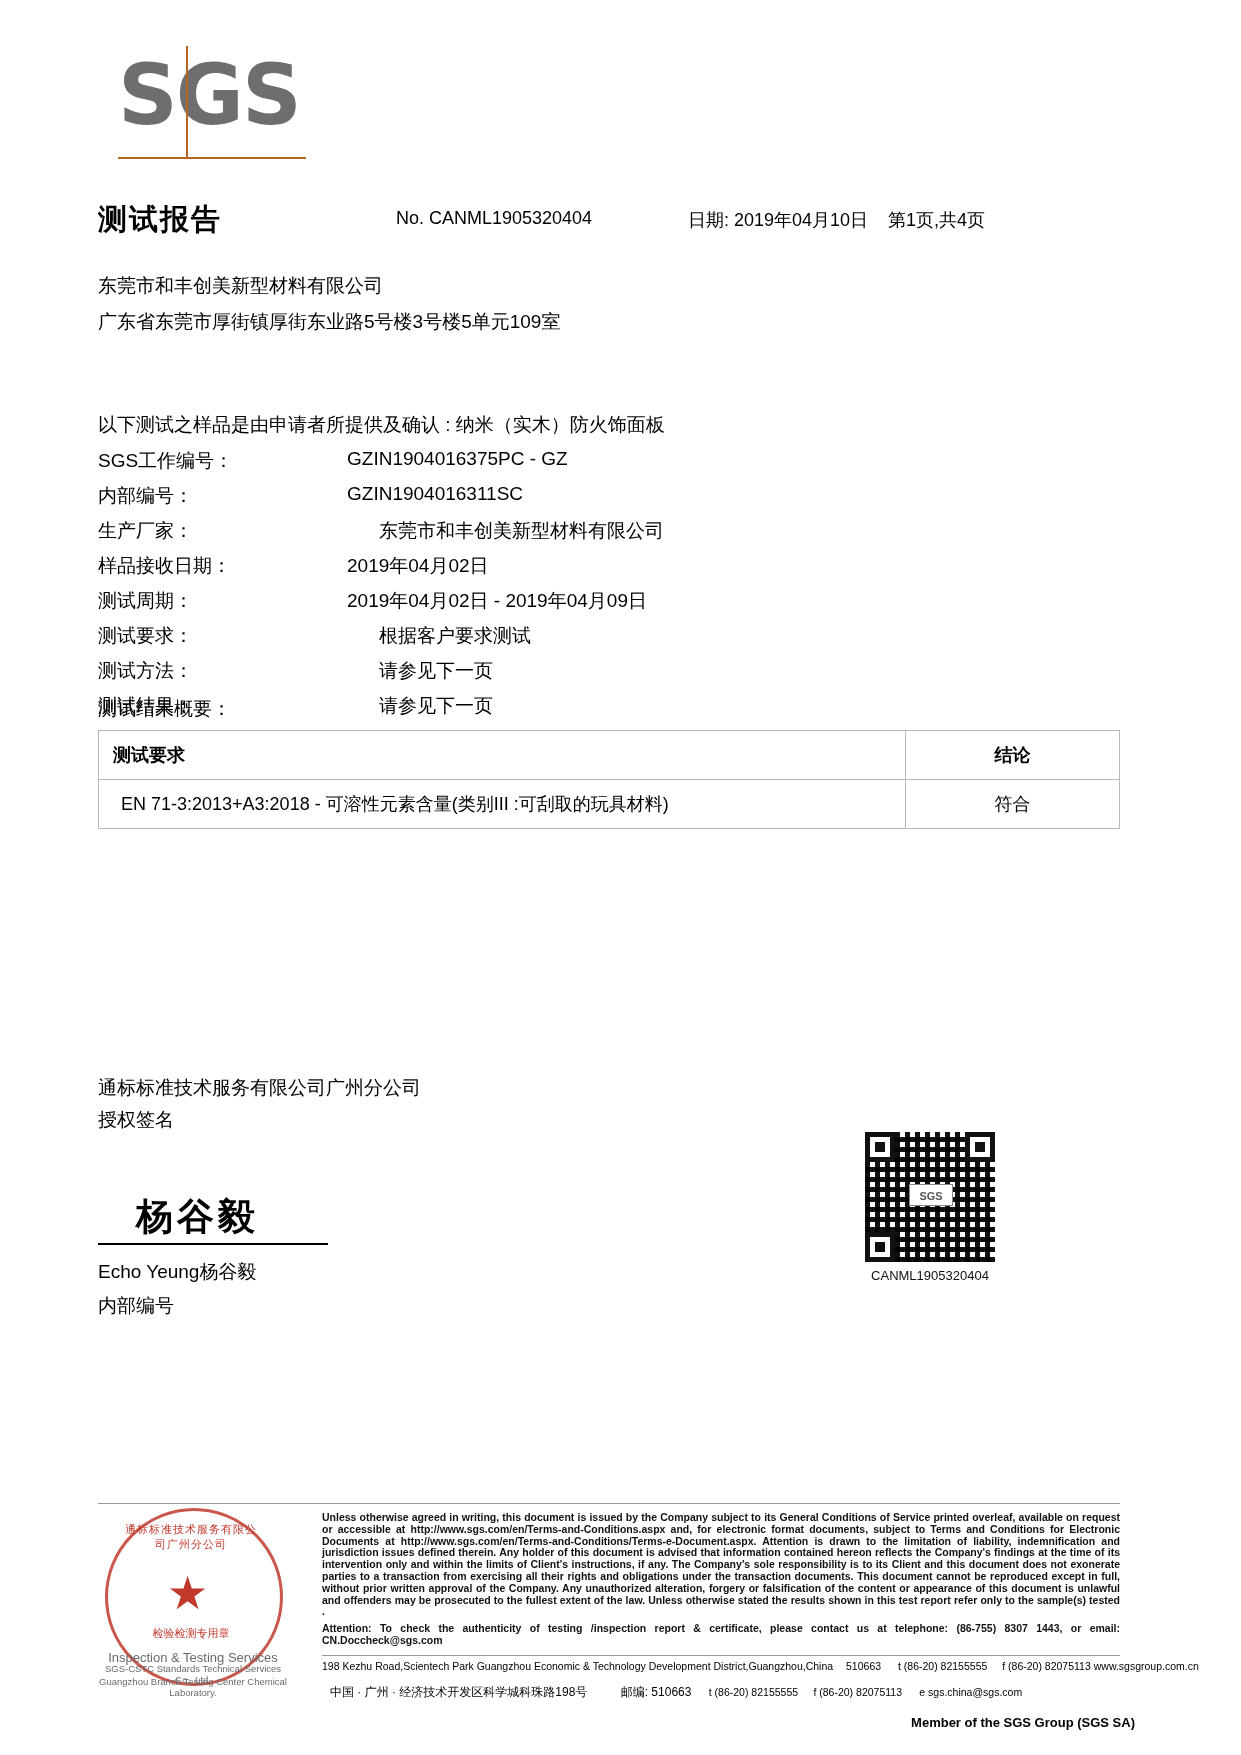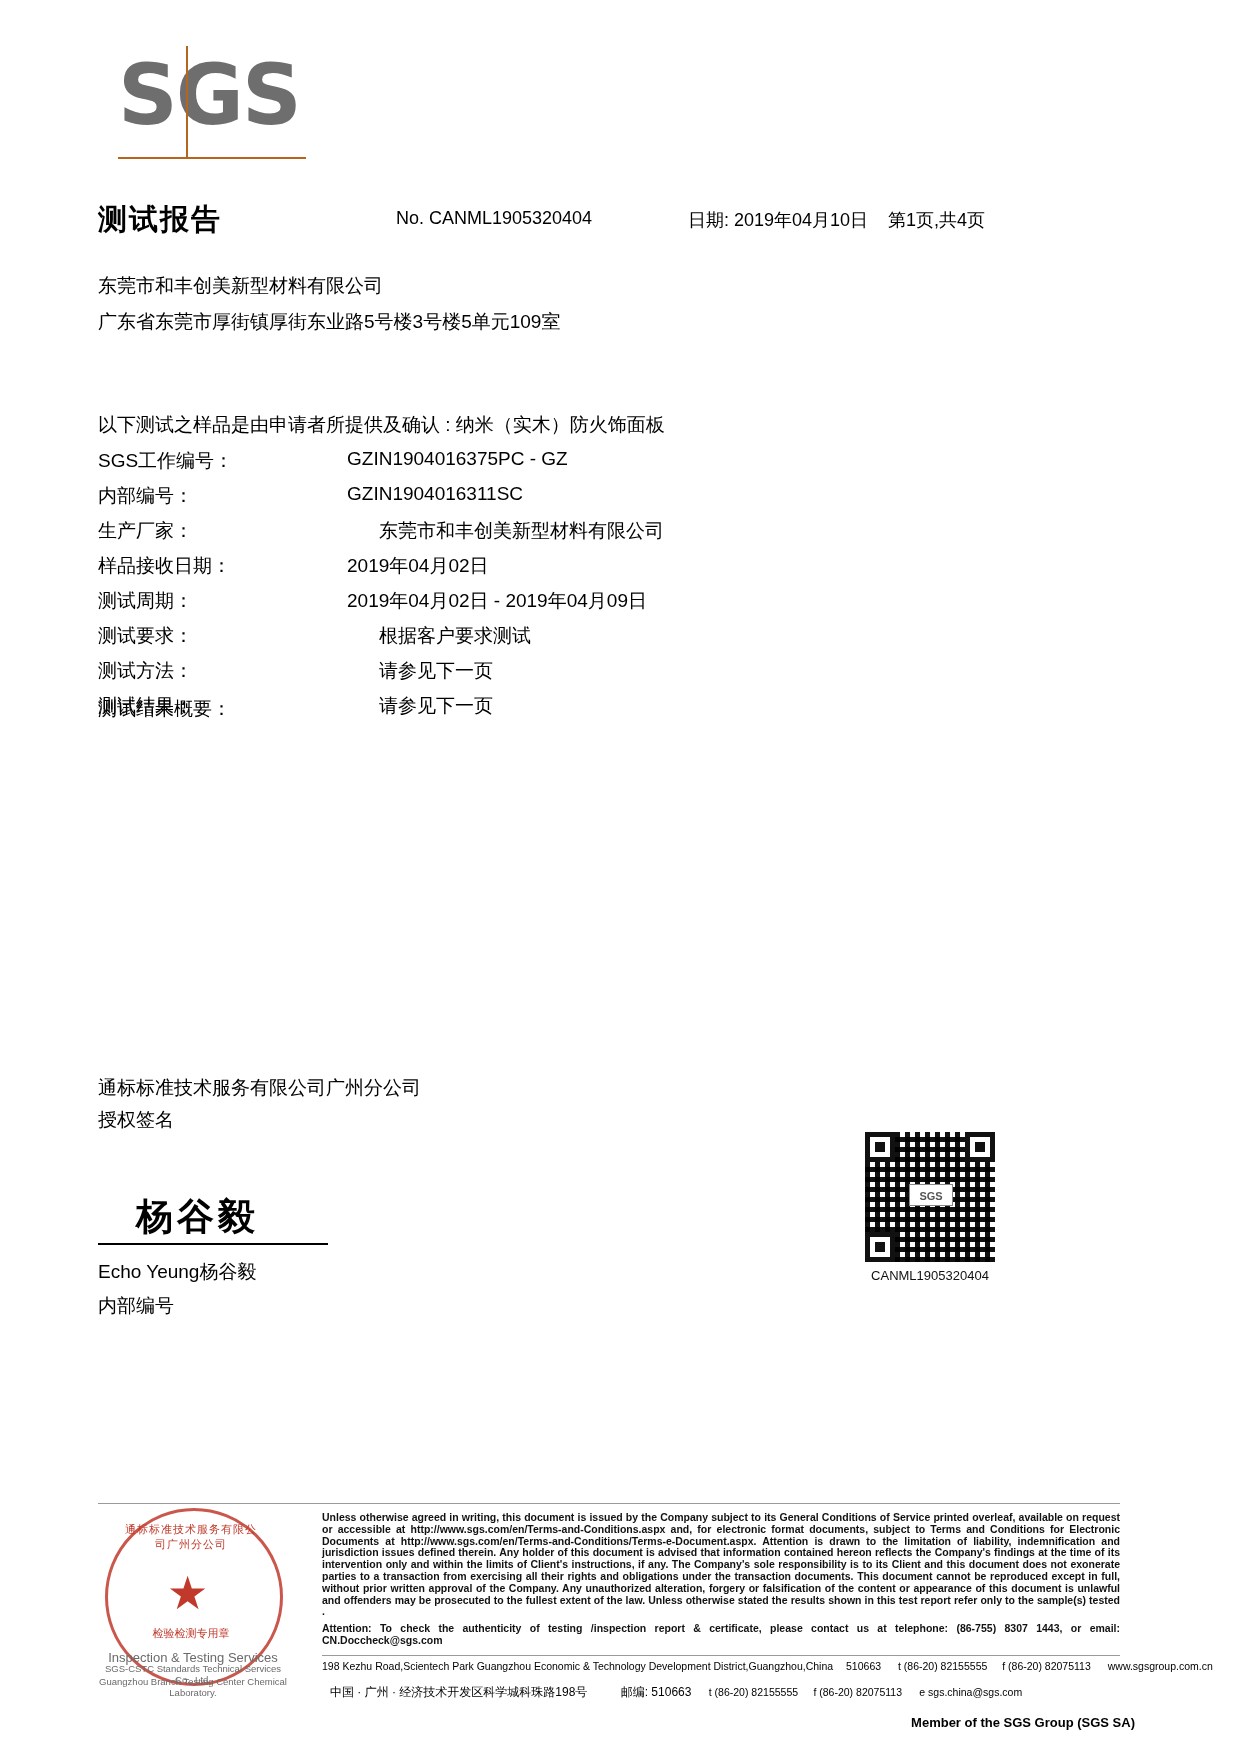--- a/index.html
+++ b/index.html
@@ -459,20 +459,34 @@
       <span class="field-value indent">请参见下一页</span>
     </div>
     <div class="field-row">
       <span class="field-label">测试结果：</span>
       <span class="field-value indent">请参见下一页</span>
     </div>
   </div>
 
   <div class="summary-heading">测试结果概要：</div>
 
+  <table class="result-table">
+    <thead>
+      <tr>
+        <th>测试要求</th>
+        <th class="col-concl">结论</th>
+      </tr>
+    </thead>
+    <tbody>
+      <tr>
+        <td class="req-cell">EN 71-3:2013+A3:2018 - 可溶性元素含量(类别III :可刮取的玩具材料)</td>
+        <td class="col-concl">符合</td>
+      </tr>
+    </tbody>
+  </table>
 
   <div class="sign-company">
     <div>通标标准技术服务有限公司广州分公司</div>
     <div>授权签名</div>
   </div>
   <div class="signature-script">杨谷毅</div>
   <div class="sign-rule"></div>
   <div class="sign-name">
     <div>Echo Yeung杨谷毅</div>
     <div>内部编号</div>
@@ -505,21 +519,21 @@
     <p class="attn">Attention: To check the authenticity of testing /inspection report &amp; certificate, please contact us at telephone: (86-755) 8307 1443, or email: CN.Doccheck@sgs.com</p>
   </div>
 
   <div class="addr-rule"></div>
 
   <div class="addr-en">
     <span>198 Kezhu Road,Scientech Park Guangzhou Economic &amp; Technology Development District,Guangzhou,China</span>
     <span style="margin-left:10px">510663</span>
     <span style="margin-left:14px">t (86-20) 82155555</span>
     <span style="margin-left:12px">f (86-20) 82075113</span>
-    <span style="margin-left:14px">www.sgsgroup.com.cn</span>
+    <span style="">www.sgsgroup.com.cn</span>
   </div>
 
   <div class="addr-cn">
     <span>中国 · 广州 · 经济技术开发区科学城科珠路198号</span>
     <span style="margin-left:30px">邮编: 510663</span>
     <span style="margin-left:14px; font-size:10.5px">t (86-20) 82155555</span>
     <span style="margin-left:12px; font-size:10.5px">f (86-20) 82075113</span>
     <span style="margin-left:14px; font-size:10.5px">e sgs.china@sgs.com</span>
   </div>
 

